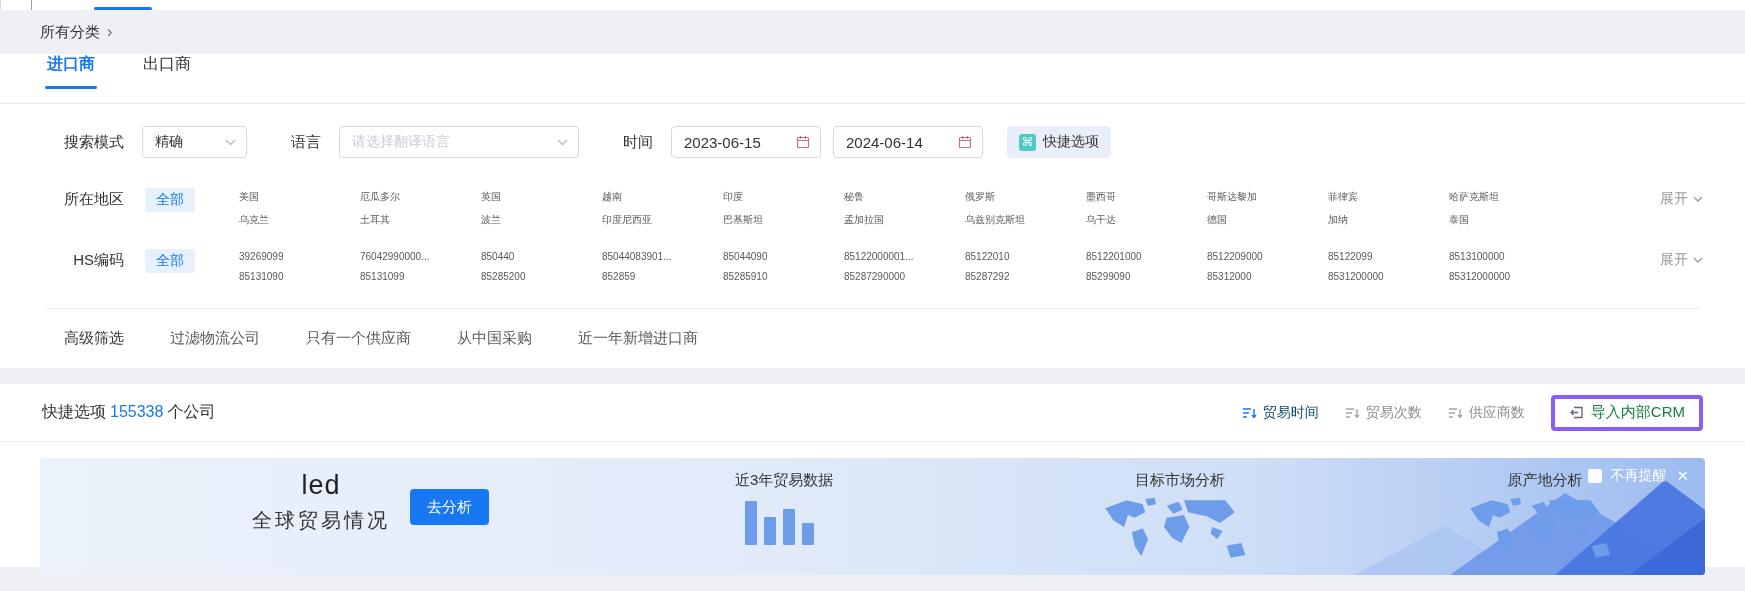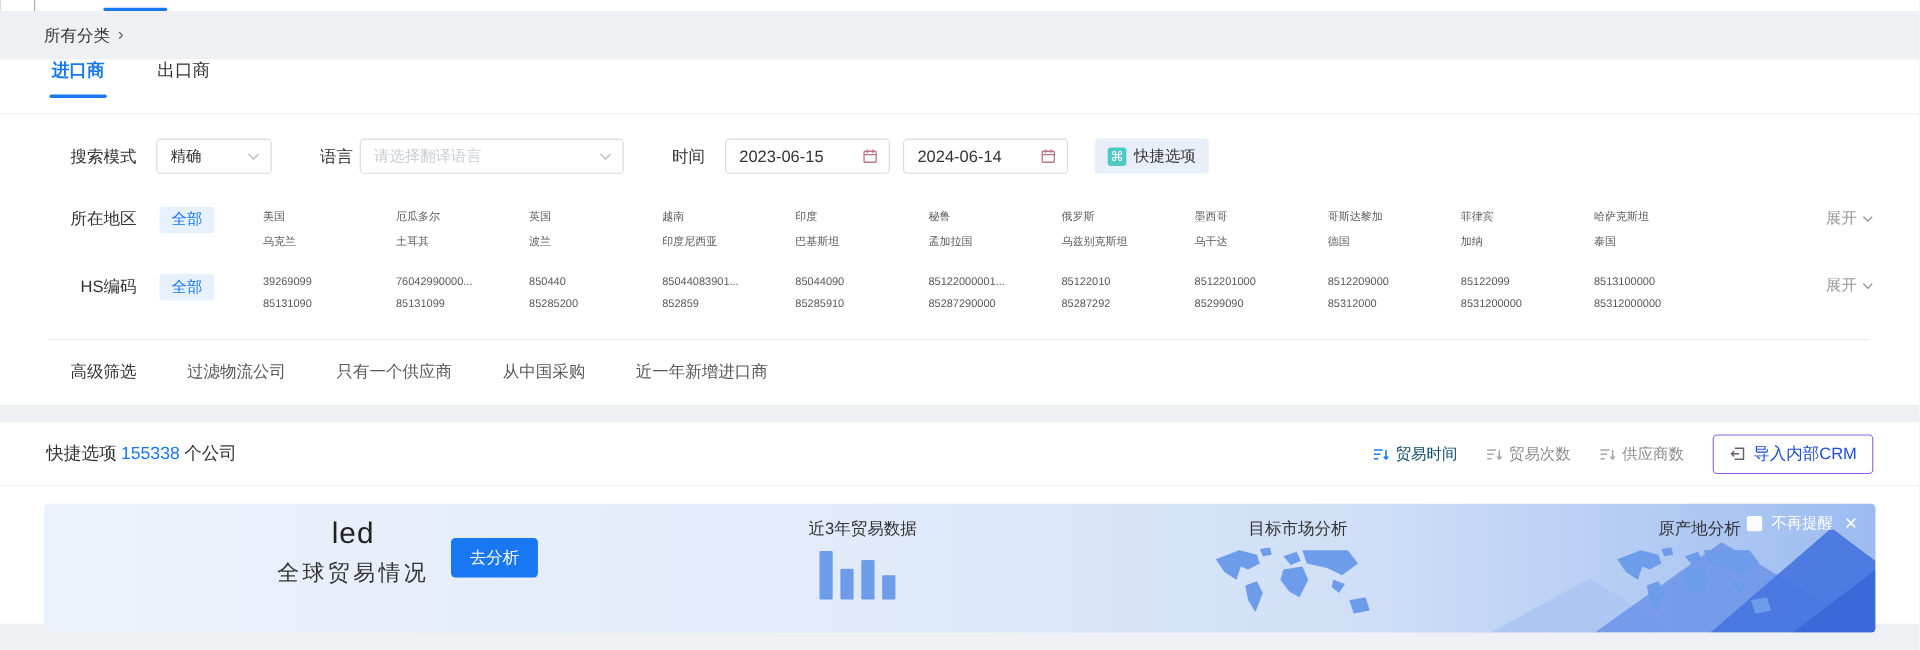--- a/index.html
+++ b/index.html
@@ -22,21 +22,21 @@
   .tab { font-size:16px; color:#333; padding:0 2px 14px; cursor:pointer; position:relative; }
   .tab.active { color:#1878f3; font-weight:bold; }
   .tab.active:after { content:""; position:absolute; left:0; right:0; bottom:0; height:3px; background:#1878f3; border-radius:2px; }
 
   .filter-body { padding:14px 0 20px; }
   .flabel { display:inline-block; width:62px; text-align:right; font-size:15px; color:#333; flex:none; }
   .search-row { display:flex; align-items:center; padding-left:62px; height:48px; }
   .select { height:32px; border:1px solid #d9d9d9; border-radius:4px; display:flex; align-items:center; justify-content:space-between; padding:0 10px 0 12px; font-size:14px; color:#333; background:#fff; cursor:pointer; }
   .select.placeholder span { color:#c9cdd4; }
   .w105 { width:105px; margin-left:18px; }
-  .w240 { width:240px; margin-left:6px; }
+  .w240 { width:240px; margin-left:18px; }
   .ml44 { margin-left:44px; width:auto; }
   .date-input { height:32px; width:150px; border:1px solid #d9d9d9; border-radius:4px; display:flex; align-items:center; justify-content:space-between; padding:0 10px 0 12px; font-size:15px; color:#333; background:#fff; cursor:pointer; }
   .date-input + .date-input { margin-left:12px; }
   .dstart { margin-left:18px; }
   .quick-btn { margin-left:24px; height:32px; display:flex; align-items:center; gap:7px; background:#e9eff9; border:none; border-radius:4px; padding:0 12px; font-size:14px; color:#333; cursor:pointer; font-family:inherit; }
   .cmd-icon { width:17px; height:17px; background:#4ec9c5; color:#fff; border-radius:3px; font-size:12px; line-height:17px; text-align:center; display:inline-block; }
 
   .grid-row { display:flex; align-items:flex-start; padding-left:62px; margin-top:24px; position:relative; }
   .chip { margin-left:21px; margin-top:-2px; background:#e7f1fe; color:#1878f3; font-size:14px; padding:3px 11px; border-radius:3px; cursor:pointer; flex:none; }
   .opt-grid { display:grid; grid-template-columns:repeat(11,121px); row-gap:9px; margin-left:44px; }
@@ -50,21 +50,21 @@
   .adv-opt:first-of-type { margin-left:42px; }
 
   
   .results-card { margin-top:16px; background:#fff; height:183px; }
   .results-header { height:58px; display:flex; align-items:center; padding:0 42px; border-bottom:1px solid #f0f1f3; }
   .res-count { font-size:16px; color:#333; }
   .res-count b { color:#1878f3; font-weight:normal; margin:0 4px; }
   .res-right { margin-left:auto; display:flex; align-items:center; gap:26px; }
   .sort-item { display:flex; align-items:center; gap:6px; font-size:14px; color:#8c8c8c; cursor:pointer; }
   .sort-item.active { color:#0c4a6e; }
-  .crm-btn { height:36px; display:flex; align-items:center; gap:7px; border:1px solid #8b5cf6; border-radius:4px; background:#fff; padding:0 14px; font-size:15px; color:#1d4ed8; cursor:pointer; font-family:inherit; }
+  .crm-btn { height:36px; display:flex; align-items:center; gap:7px; border:4px solid #8b5cf6; border-radius:4px; background:#fff; padding:0 14px; font-size:15px; color:#15803d; cursor:pointer; font-family:inherit; }
 
   
   .banner { position:relative; margin:16px 40px 0; height:117px; border-radius:4px; overflow:hidden;
             background:linear-gradient(90deg,#ecf2fb 0%,#e0eaf9 45%,#cfdff7 72%,#b3cbf3 88%,#9cbbf0 100%); }
   .decor { position:absolute; right:0; bottom:0; }
   .b-left { position:absolute; left:212px; top:12px; display:flex; align-items:center; }
   .b-kw { font-size:27px; color:#222; letter-spacing:1px; text-align:center; }
   .b-sub { font-size:20px; color:#333; letter-spacing:3px; margin-top:6px; }
   .analyze-btn { margin-left:20px; margin-top:10px; background:#1878f3; color:#fff; border:none; border-radius:4px; height:36px; padding:0 17px; font-size:15px; cursor:pointer; font-family:inherit; }
   .b-sec { position:absolute; top:13px; text-align:center; }

